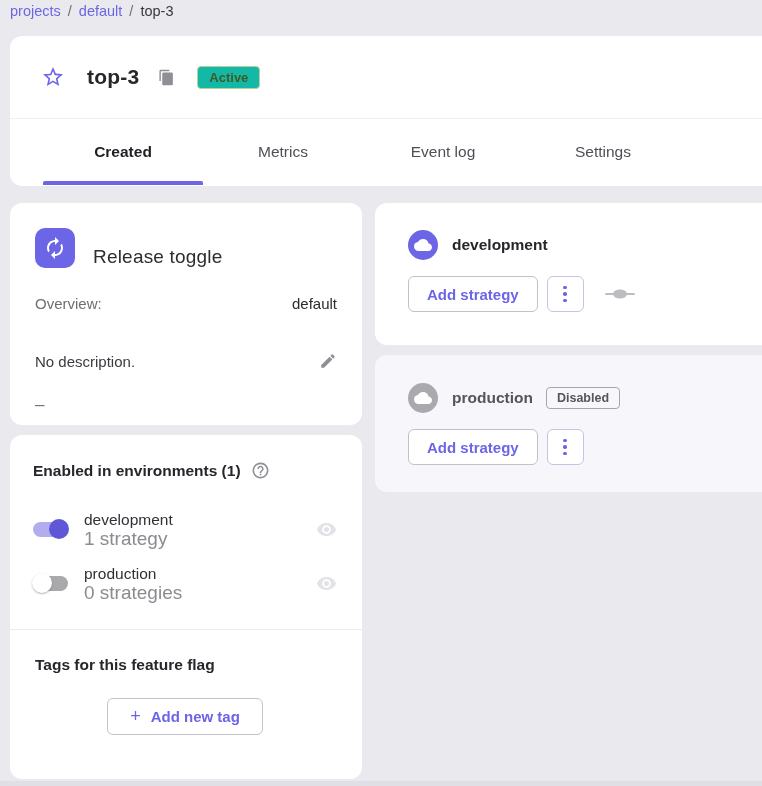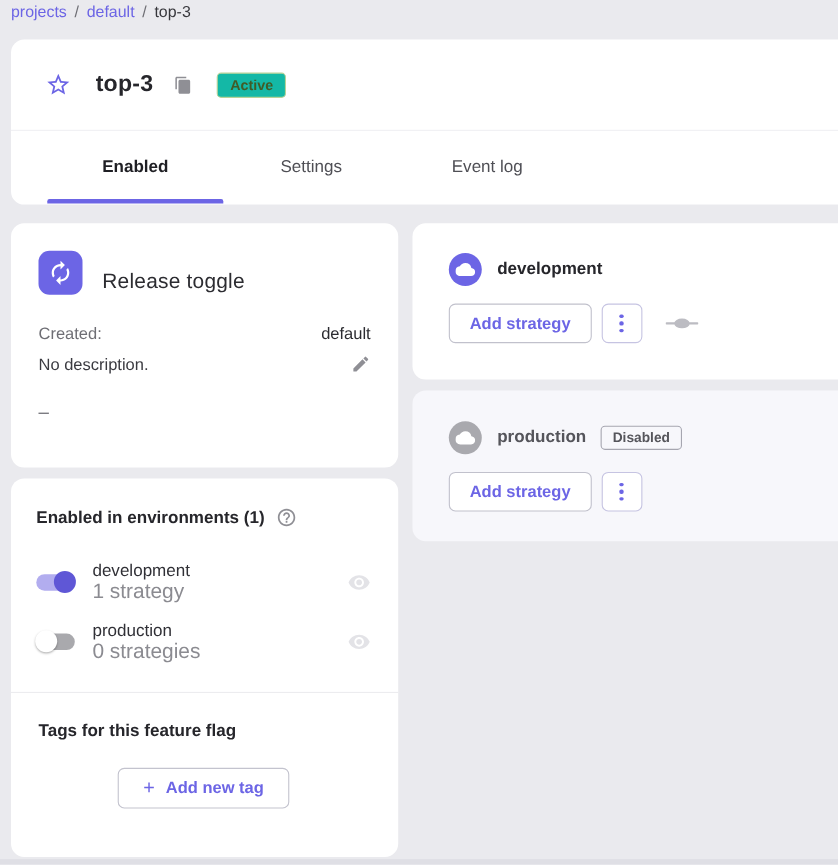--- a/index.html
+++ b/index.html
@@ -34,21 +34,21 @@
   
   .left-col { position:absolute; left:10px; top:203px; width:352px; }
   .card { background:#fff; border-radius:12px; }
 
   .type-card { height:222px; padding:25px 25px 0 25px; margin-bottom:10px; }
   .type-head { display:flex; align-items:flex-end; }
   .type-icon { width:40px; height:40px; border-radius:10px; background:#6c65e5; display:flex; align-items:center; justify-content:center; flex:none; }
   .type-label { font-size:19px; color:#2c2c31; margin-left:18px; letter-spacing:0.2px; }
   .meta-row { display:flex; justify-content:space-between; align-items:center; font-size:15px; }
   .row-project { margin-top:27px; }
-  .row-desc { margin-top:10px; }
+  .row-desc { margin-top:40px; }
   .row-created { margin-top:30px; }
   .meta-label { color:#6e6e74; }
   .meta-value { color:#2b2b30; }
   .desc-text { color:#3a3a40; }
   .created-group { display:flex; gap:8px; align-items:center; }
   .collapse-glyph { color:#6e6e74; font-size:17px; cursor:pointer; line-height:10px; }
   .icon-btn { display:flex; align-items:center; justify-content:center; cursor:pointer; }
 
   .env-card { height:344px; padding:26px 25px 0 23px; margin-top:0; }
   .env-title-row { display:flex; align-items:center; gap:10px; }
@@ -117,39 +117,40 @@
       </span>
       <h1 class="flag-title">top-3</h1>
       <span class="copy-btn">
         <svg width="17" height="17" viewBox="0 0 24 24" fill="#8f8f95">
             <path d="M16 1H4c-1.1 0-2 .9-2 2v14h2V3h12V1zm3 4H8c-1.1 0-2 .9-2 2v14c0 1.1.9 2 2 2h11c1.1 0 2-.9 2-2V7c0-1.1-.9-2-2-2z"></path>
           </svg>
       </span>
       <span class="status-badge">Active</span>
     </div>
     <div class="tabs">
-      <div class="tab active">Enabled</div>
+      <div class="tab active">Created</div>
+      <div class="tab">Metrics</div>
+      <div class="tab">Event log</div>
       <div class="tab">Settings</div>
-      <div class="tab">Event log</div>
     </div>
   </section>
 
   <div class="left-col">
 
     <section class="card type-card">
       <div class="type-head">
         <span class="type-icon">
           <svg width="24" height="24" viewBox="0 0 24 24" fill="#ffffff">
               <path d="M12 6v3l4-4-4-4v3c-4.42 0-8 3.58-8 8 0 1.57.46 3.03 1.24 4.26L6.7 14.8A5.87 5.87 0 0 1 6 12c0-3.31 2.69-6 6-6zm6.76 1.74L17.3 9.2c.44.84.7 1.79.7 2.8 0 3.31-2.69 6-6 6v-3l-4 4 4 4v-3c4.42 0 8-3.58 8-8 0-1.57-.46-3.03-1.24-4.26z"></path>
             </svg>
         </span>
         <span class="type-label">Release toggle</span>
       </div>
       <div class="meta-row row-project">
-        <span class="meta-label">Created:</span>
+        <span class="meta-label">Overview:</span>
         <span class="meta-value">default</span>
       </div>
       <div class="meta-row row-desc">
         <span class="desc-text">No description.</span>
         <span class="icon-btn">
           <svg width="18" height="18" viewBox="0 0 24 24" fill="#8f8f95">
               <path d="M3 17.25V21h3.75L17.81 9.94l-3.75-3.75L3 17.25zM20.71 7.04c.39-.39.39-1.02 0-1.41l-2.34-2.34a.996.996 0 0 0-1.41 0l-1.83 1.83 3.75 3.75 1.83-1.83z"></path>
             </svg>
         </span>
       </div>

